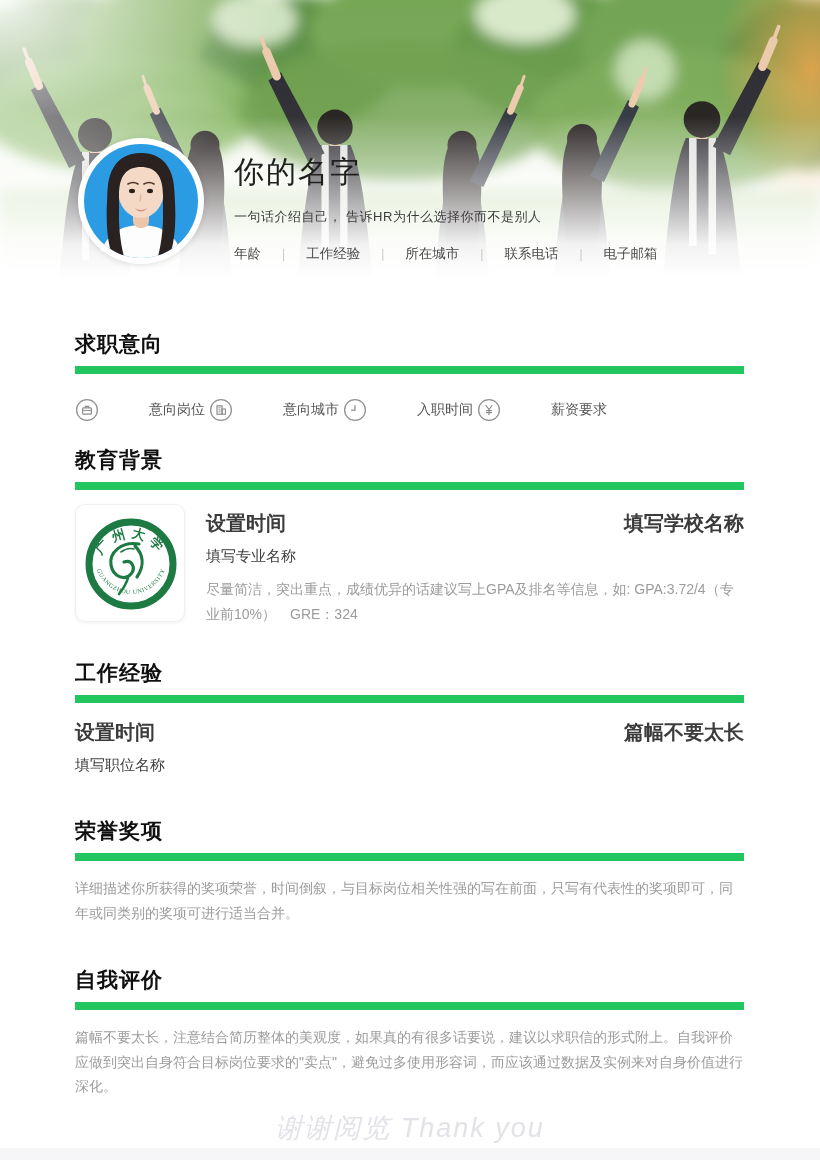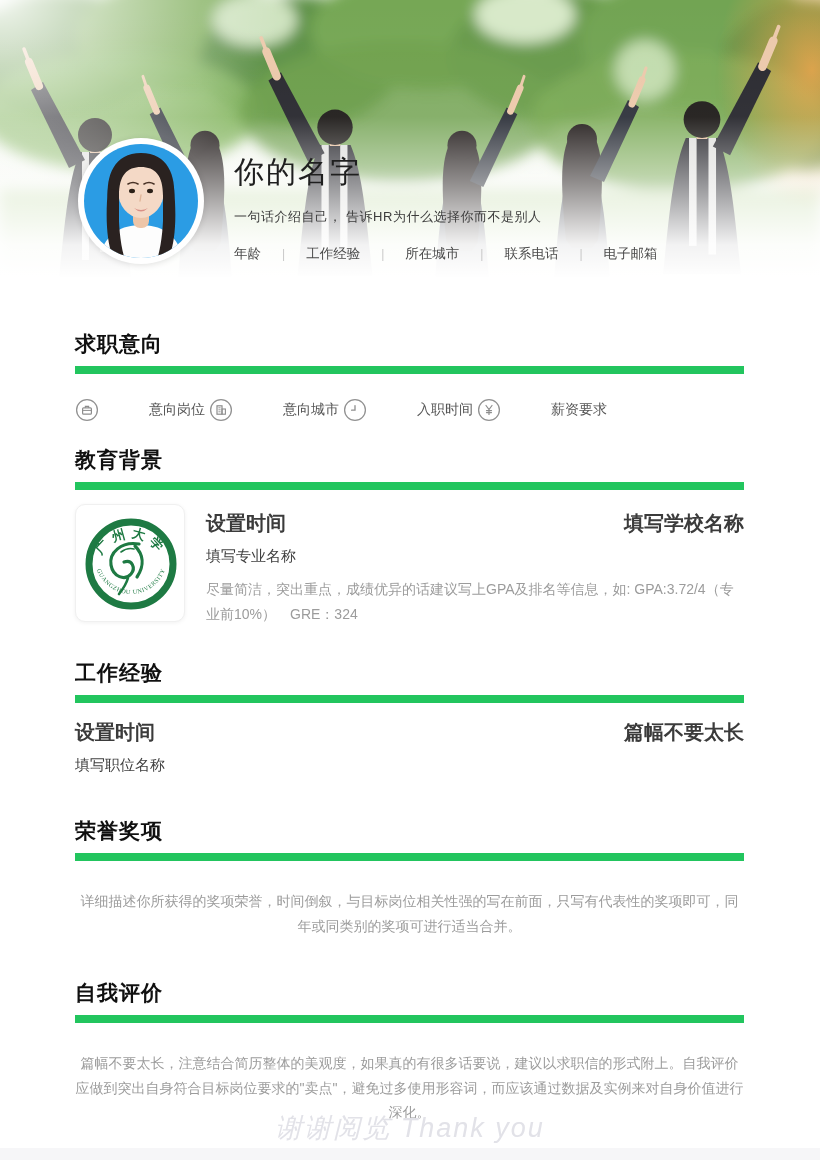--- a/index.html
+++ b/index.html
@@ -38,21 +38,21 @@
   .intent-item .lbl { font-size:14px; color:#555; }
 
   .edu-block { margin-top:14px; display:flex; }
   .uni-logo { width:110px; height:118px; background:#fff; border:1px solid #f0f0f0; border-radius:10px;
               box-shadow:0 1px 4px rgba(0,0,0,.06); flex:0 0 110px; overflow:hidden; }
   .entry { flex:1; padding-left:21px; padding-top:6px; }
   .entry-top { display:flex; justify-content:space-between; font-size:20px; font-weight:700; color:#3b3b3b; }
   .entry-sub { margin-top:10px; font-size:15px; color:#3f3f3f; }
   .desc { margin-top:11px; font-size:14px; line-height:1.78; color:#9c9c9c; }
   #sec-work .entry { padding-left:0; padding-top:0; margin-top:16px; }
-  #sec-honor .desc, #sec-self .desc { margin-top:28px;text-align:center; }
+  #sec-honor .desc, #sec-self .desc { margin-top:15px; }
 
   
   .footer { position:absolute; left:0; top:1110px; width:820px; text-align:center; }
   .footer span { font-size:27px; font-style:italic; font-weight:500; color:#e2e2e8; letter-spacing:2px; }
   .bottom-strip { position:absolute; left:0; bottom:0; width:820px; height:12px; background:#f6f6f8; }
 </style>
 </head>
 <body>
 
 <div class="page">

